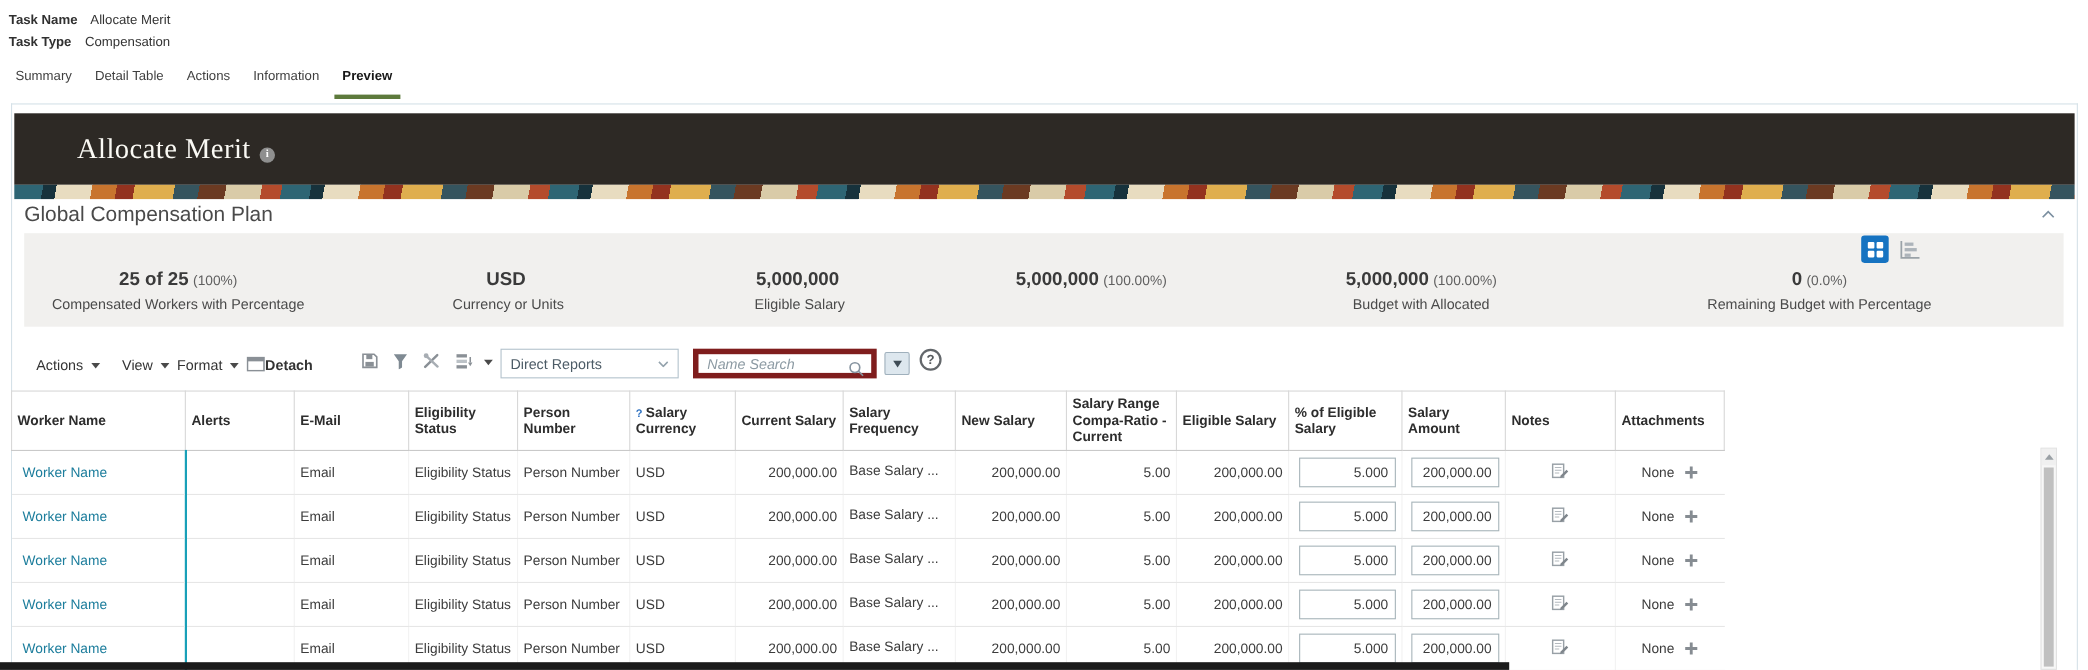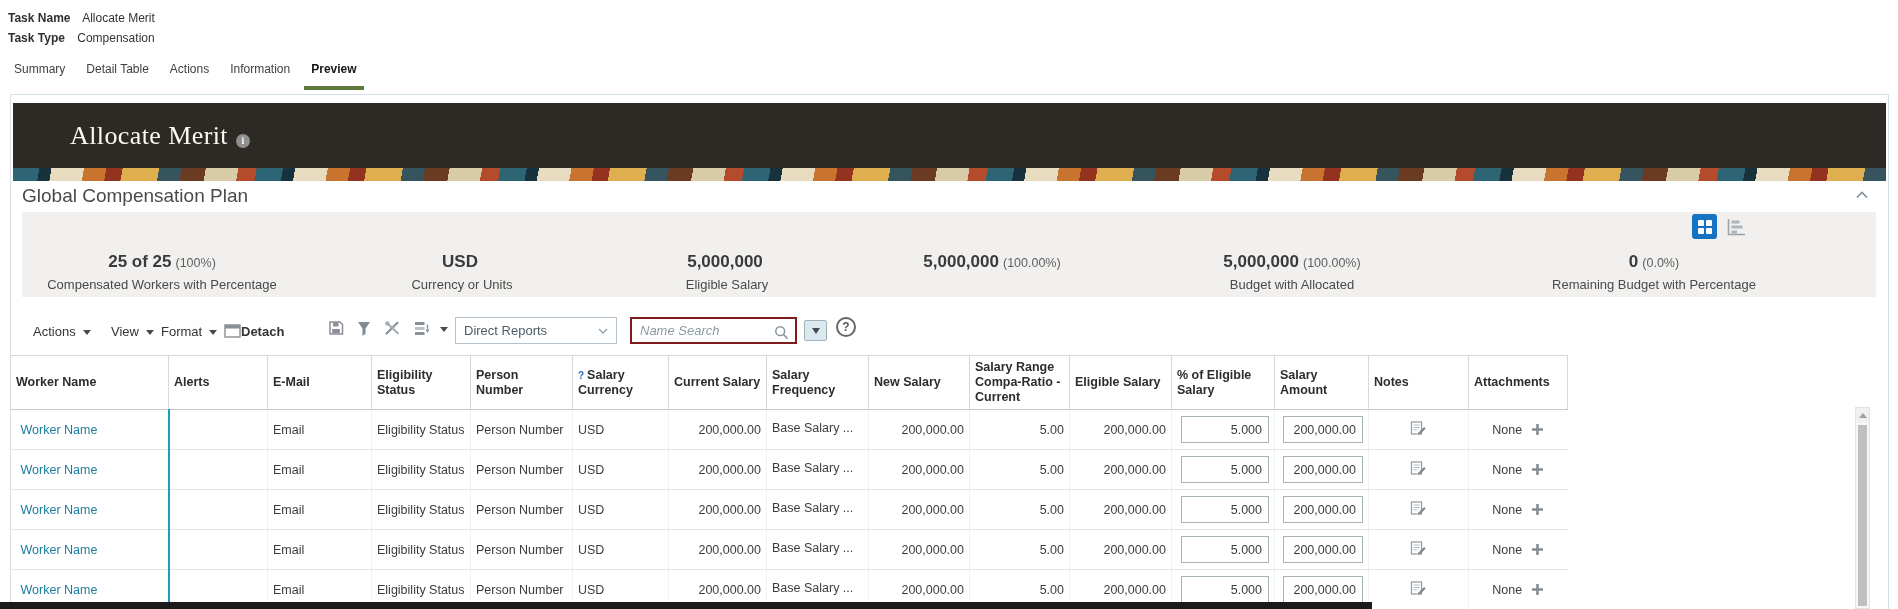--- a/index.html
+++ b/index.html
@@ -31,40 +31,40 @@
   .strip{position:absolute;left:13px;top:168px;width:1873px;height:13px;
     background:repeating-linear-gradient(100deg,#2e6574 0 26px,#17323c 26px 38px,#e8dcc0 38px 70px,#c8742e 70px 92px,
       #93321f 92px 108px,#dfae4e 108px 144px,#35545e 144px 166px,#6b3a22 166px 190px,#d9cba8 190px 222px,#b44b2c 222px 240px);}
 
   
   .plan-title{position:absolute;left:22px;top:185px;font-size:19px;font-weight:normal;color:#4a4a4a;}
   .collapse{position:absolute;left:1856px;top:191px;cursor:pointer;line-height:0;}
 
   
   .statsbar{position:absolute;left:22px;top:212px;width:1854px;height:85px;background:#f1f0ee;display:flex;}
-  .stat{text-align:center;padding-top:40px;box-sizing:border-box;}
+  .stat{text-align:center;padding-top:32px;box-sizing:border-box;}
   .stat:nth-child(1){width:280px;} .stat:nth-child(2){width:320px;} .stat:nth-child(3){width:210px;}
   .stat:nth-child(4){width:320px;} .stat:nth-child(5){width:280px;} .stat:nth-child(6){width:444px;}
   .stat-value{font-size:17px;font-weight:bold;color:#3a3a3a;}
   .stat-pct{font-size:12.5px;color:#5f5f5f;margin-left:4px;}
   .stat-label{font-size:13px;color:#4a4a4a;margin-top:5px;}
   .view-icons{position:absolute;left:1692px;top:214px;display:flex;gap:9px;align-items:center;}
   .grid-btn{width:25px;height:25px;border-radius:3px;background:#1673c1;display:grid;grid-template-columns:6px 6px;grid-template-rows:6px 6px;gap:2px;place-content:center;cursor:pointer;}
   .grid-btn i{background:#fff;border-radius:1px;}
   .chart-btn{cursor:pointer;line-height:0;}
 
   
   .tmenu{position:absolute;top:318px;height:26px;display:flex;align-items:center;font-size:13px;color:#333;cursor:pointer;}
   .caret{width:0;height:0;border-left:4px solid transparent;border-right:4px solid transparent;border-top:5px solid #4a4a4a;margin-left:7px;margin-top:2px;}
   .detach-btn{position:absolute;left:224px;top:318px;height:26px;display:flex;align-items:center;gap:0;font-size:13px;color:#333;font-weight:bold;cursor:pointer;}
   .iconbar{position:absolute;left:328px;top:320px;display:flex;align-items:center;gap:13px;}
   .icon-btn{cursor:pointer;line-height:0;display:flex;align-items:center;}
   .pop-select{position:absolute;left:455px;top:317px;width:162px;height:27px;border:1px solid #b3c2cc;background:#fff;
     display:flex;align-items:center;justify-content:space-between;padding:0 8px;font-size:13px;color:#4c5b66;box-sizing:border-box;cursor:pointer;}
-  .searchbox{position:absolute;left:630px;top:317px;width:167px;height:27px;border:2px solid #7f1d1d;background:#fff;box-sizing:border-box;}
+  .searchbox{position:absolute;left:630px;top:317px;width:167px;height:27px;border:5px solid #7f1d1d;background:#fff;box-sizing:border-box;}
   .searchbox input{width:100%;height:100%;border:none;outline:none;padding:0 26px 0 8px;font-size:13px;font-style:italic;
     color:#555;font-family:"Liberation Sans",sans-serif;box-sizing:border-box;background:transparent;}
   .searchbox input::placeholder{color:#8c9aa3;font-style:italic;}
   .search-glyph{position:absolute;right:6px;top:6px;line-height:0;cursor:pointer;}
   .dd-btn{position:absolute;left:804px;top:320px;width:23px;height:21px;border:1px solid #9fb0bc;background:#dde7ee;border-radius:2px;
     display:flex;align-items:center;justify-content:center;cursor:pointer;box-sizing:border-box;}
   .dd-btn i{width:0;height:0;border-left:4px solid transparent;border-right:4px solid transparent;border-top:6px solid #3f4c56;}
   .help-btn{position:absolute;left:836px;top:317px;width:20px;height:20px;border-radius:50%;border:2px solid #63676b;
     color:#55595d;font-size:12px;font-weight:bold;display:flex;align-items:center;justify-content:center;box-sizing:border-box;cursor:pointer;}
   .help-btn::after{content:"?";}

